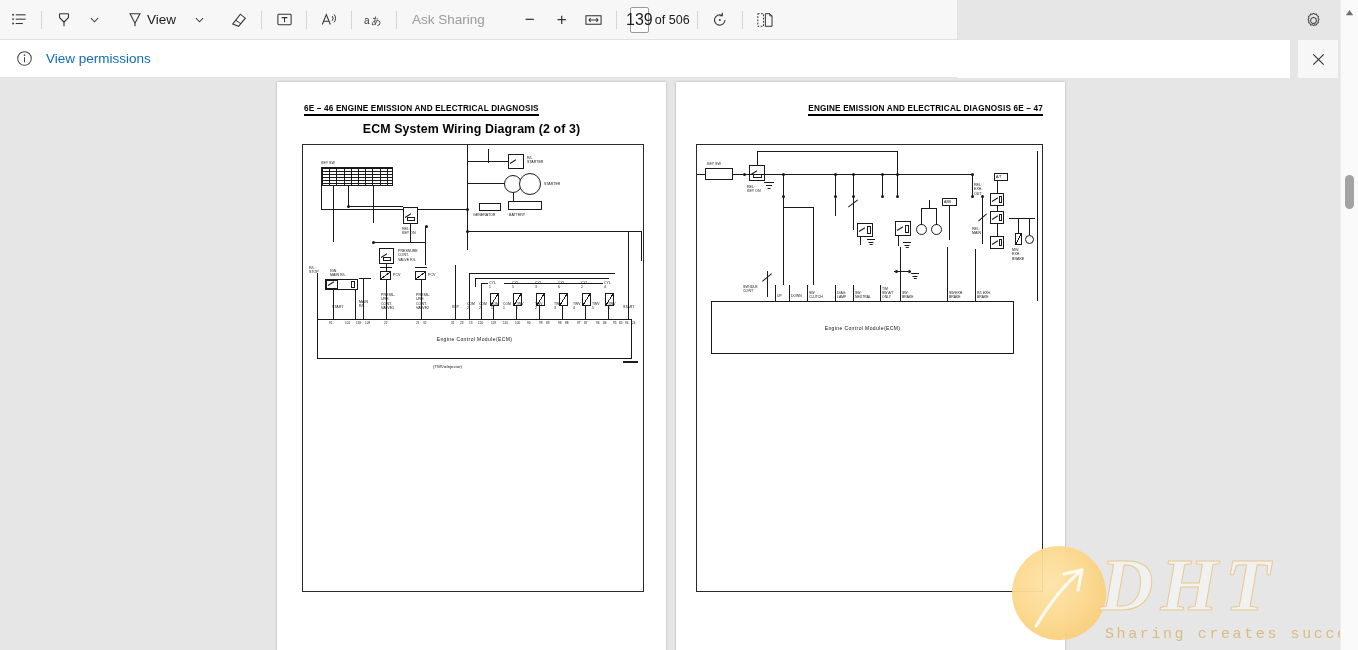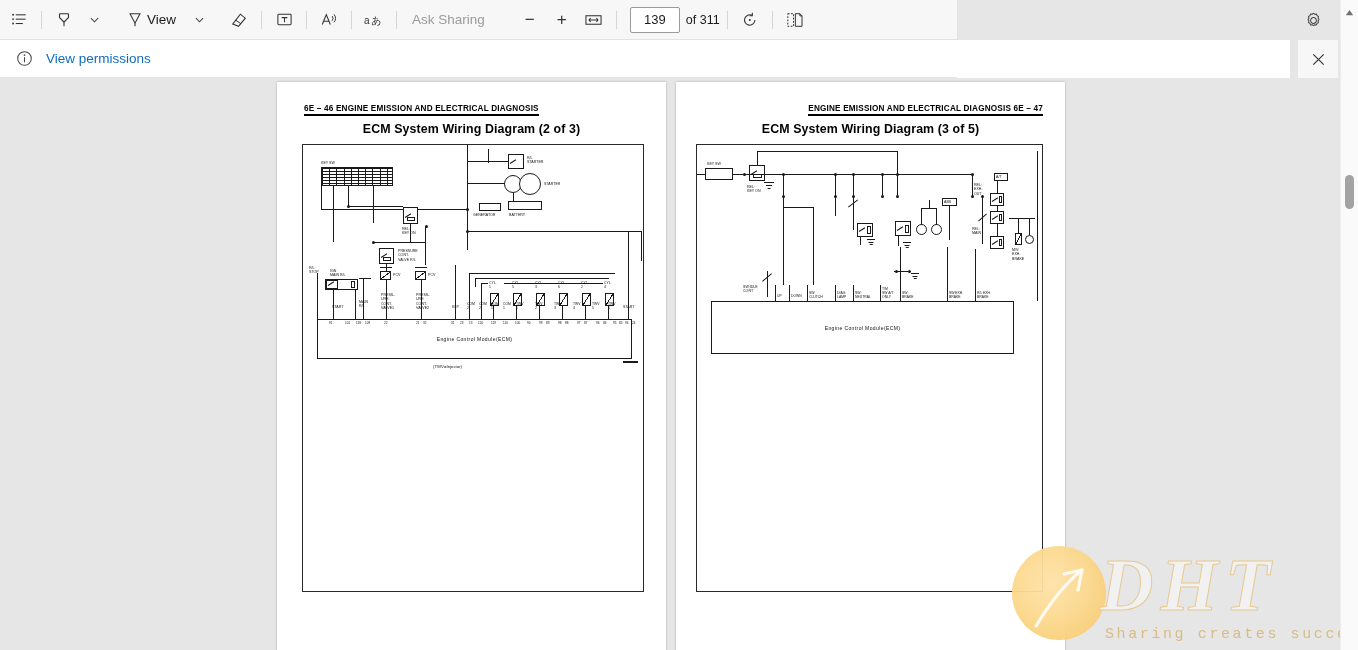--- a/index.html
+++ b/index.html
@@ -28,22 +28,22 @@
   .copilot{
     font-size:13.5px;color:#9b9b9b;padding:0 8px;height:30px;
     display:flex;align-items:center;border-radius:4px;cursor:pointer;white-space:nowrap;
   }
   .zoom-group{display:flex;align-items:center;gap:2px;margin-left:22px;}
   .zoom-btn{
     width:30px;height:30px;border:0;background:transparent;border-radius:4px;cursor:pointer;
     display:flex;align-items:center;justify-content:center;font-size:17px;color:#333;line-height:1;
   }
   .pagebox{
-    width:50px;height:26px;border:1px solid #9a9a9a;background:#fff;border-radius:2px;
-    display:flex;align-items:center;justify-content:center;font-size:13px;color:#1b1b1b;
+    width:19px;height:26px;border:1px solid #9a9a9a;background:#fff;border-radius:2px;
+    display:flex;align-items:center;justify-content:center;font-size:16px;color:#1b1b1b;
     margin:0 6px;box-sizing:border-box;
   }
   .pgcount{font-size:12.5px;color:#1b1b1b;white-space:nowrap;}
 
   
   .gear-slot{
     position:absolute;right:28px;top:0;width:34px;height:40px;
     display:flex;align-items:center;justify-content:center;cursor:pointer;
   }
 
@@ -249,21 +249,21 @@
         <svg width="17" height="14" viewBox="0 0 18 14">
           <rect x="1" y="2.5" width="16" height="9" fill="none" stroke="#333" stroke-width="1.1"></rect>
           <path d="M4 7 h10 M4 7 l2 -2 M4 7 l2 2 M14 7 l-2 -2 M14 7 l-2 2" fill="none" stroke="#333" stroke-width="1.1"></path>
         </svg>
       </button>
     </div>
 
     <span class="tb-sep"></span>
 
     <div class="pagebox">139</div>
-    <div class="pgcount">of 311</div>
+    <div class="pgcount">of 506</div>
 
     <span class="tb-sep"></span>
 
     <button class="tb-btn" title="Rotate">
       <svg width="18" height="18" viewBox="0 0 20 20">
         <path d="M15.5 10 a5.8 5.8 0 1 1 -3.2 -5.2" fill="none" stroke="#333" stroke-width="1.2"></path>
         <path d="M12.6 1.9 l0 3.3 l-3.2 .1" fill="none" stroke="#333" stroke-width="1.2"></path>
         <circle cx="9.8" cy="10" r="1.1" fill="#333"></circle>
       </svg>
     </button>
@@ -491,21 +491,20 @@
           <div class="ln vln" style="left:338px;top:86px;height:30px;"></div>
 
           <div class="ln hln" style="left:320px;top:216px;width:15px;height:2px;"></div>
         </div>
       </div>
     </div>
 
     <div class="page page-right">
       <div class="pg-inner">
         <div class="hdr-line hdr-r">ENGINE EMISSION AND ELECTRICAL DIAGNOSIS 6E – 47</div>
-        <div class="pg-title">ECM System Wiring Diagram (3 of 5)</div>
 
         <div class="diagram dia-r">
 
           <div class="lbl" style="left:10px;top:17px;">KEY SW</div>
           <div class="bx" style="left:8px;top:23px;width:28px;height:12px;"></div>
           <div class="ln hln" style="left:0px;top:29px;width:8px;"></div>
           <div class="ln hln" style="left:36px;top:29px;width:12px;"></div>
           <div class="dot" style="left:46px;top:28px;"></div>
 
           <div class="relaybox" style="left:52px;top:20px;width:16px;height:16px;"></div>

